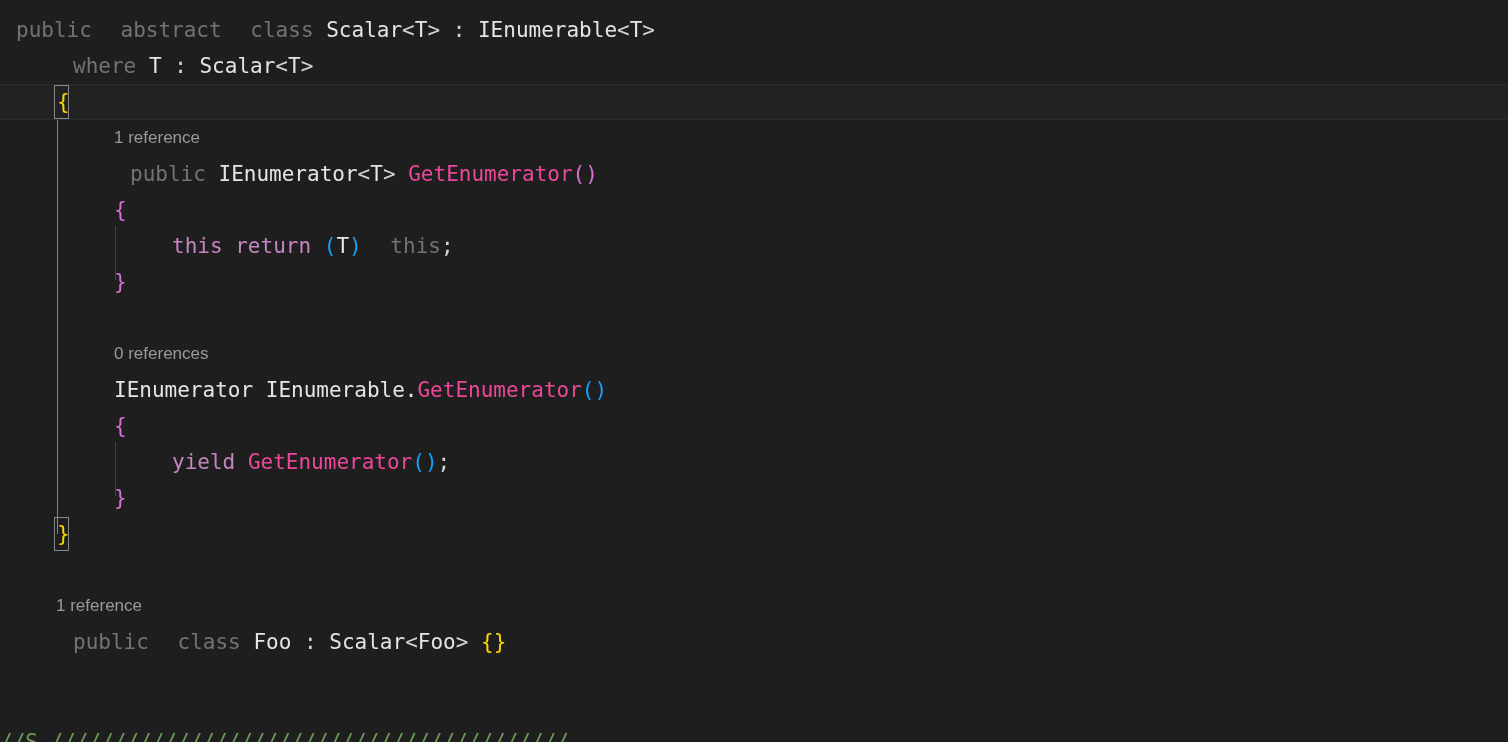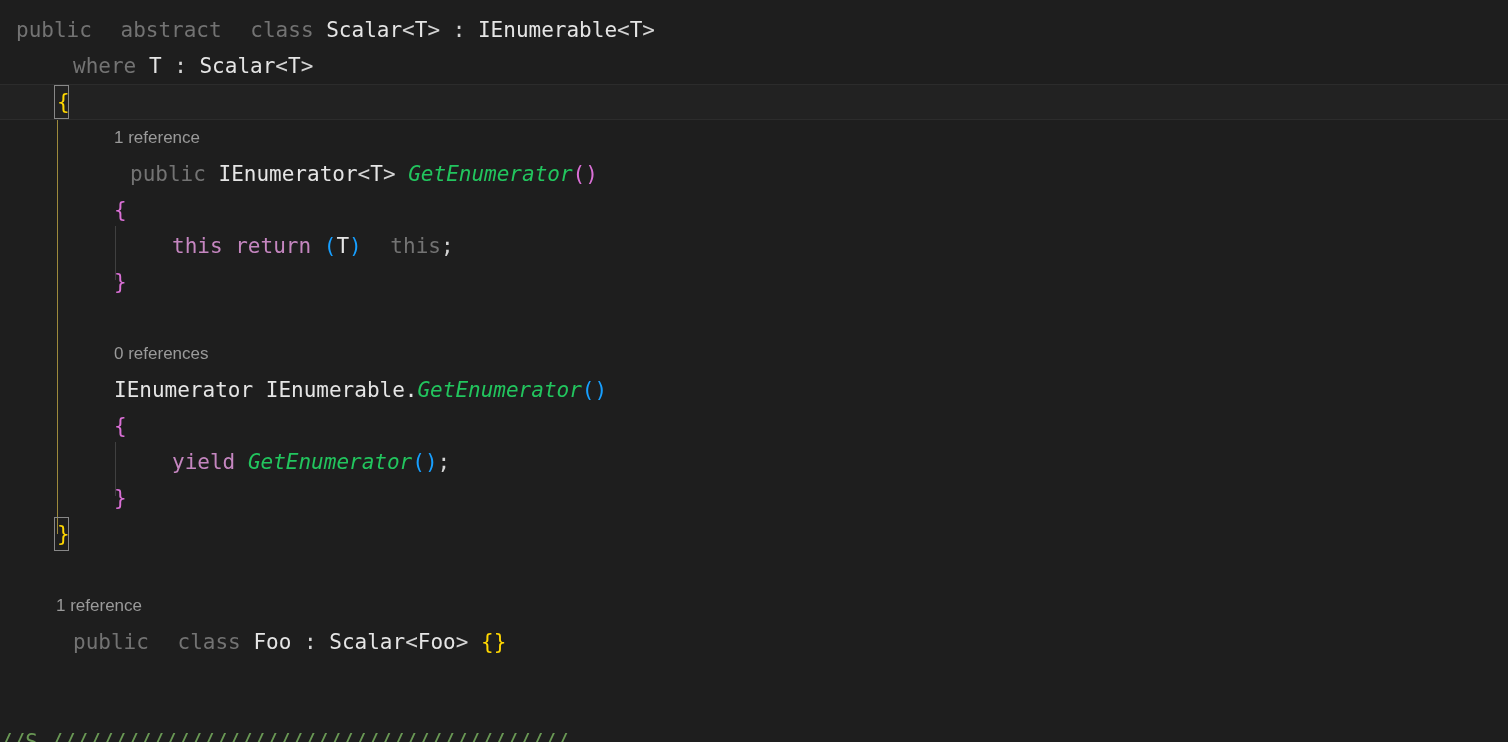--- a/index.html
+++ b/index.html
@@ -44,21 +44,21 @@
   
   .bracket-box{
     position:absolute;
     border:1px solid #888888;
     box-sizing:border-box;
     pointer-events:none;
   }
   
   .kw   {color:#737373;padding-left:16px;}   
   .type {color:#e5e5e5;}   
-  .fn   {color:#22c55e;font-style:italic;}   
+  .fn   {color:#ec4899;}   
   .ctrl {color:#c586c0;}   
   .punc {color:#d4d4d4;}   
   .b-y  {color:#ffd700;}   
   .b-p  {color:#da70d6;}   
   .b-b  {color:#179fff;}   
   .cmt  {color:#6a9955;}   
 </style>
 </head>
 <body>
 

